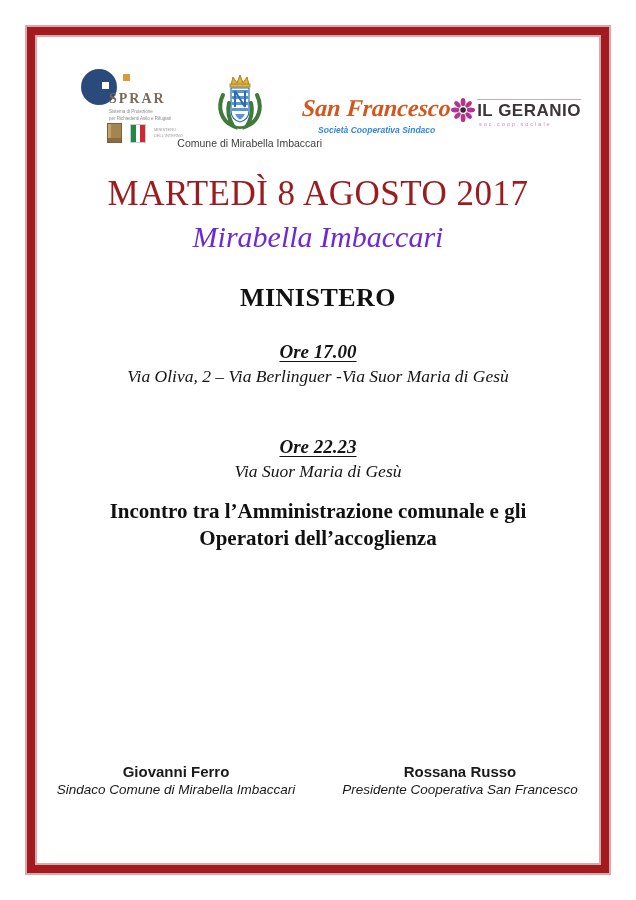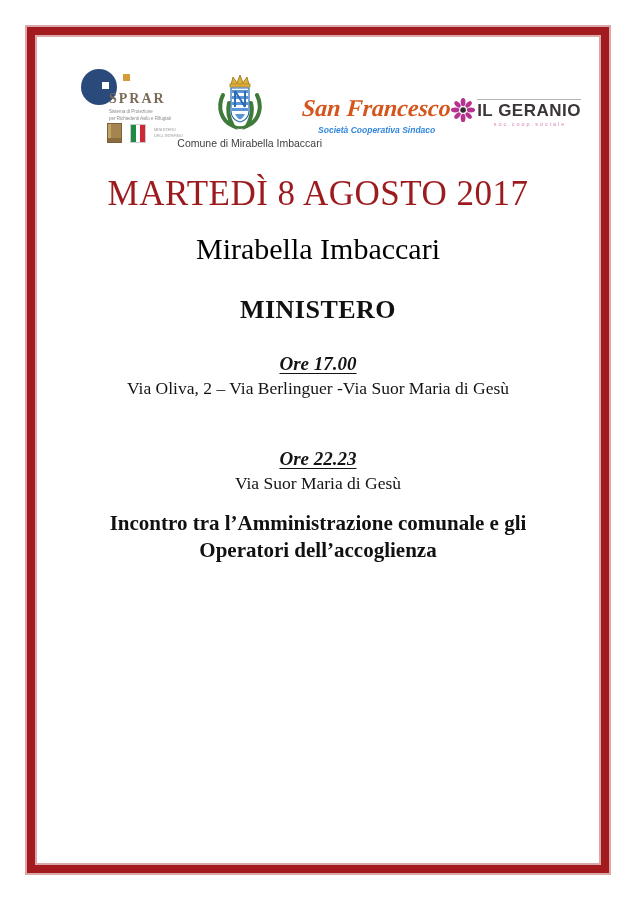--- a/index.html
+++ b/index.html
@@ -59,46 +59,46 @@
   .sf-title {
     font-family:"Liberation Serif",serif; font-style:italic; font-weight:bold;
     font-size:24px; color:#d4561d; white-space:nowrap; transform:skewX(-4deg);
   }
   .sf-sub {
     margin-top:3px; font-family:"Liberation Sans",sans-serif; font-style:italic; font-weight:bold;
     font-size:8.5px; color:#2f86dd; white-space:nowrap;
   }
 
   
-  .geranio { width:130px; height:90px; padding-top:32px; text-align:center; }
+  .geranio { width:130px; height:90px; padding-top:32px; text-align:left; }
   .ger-row { display:flex; align-items:center; }
   .ger-title {
     font-family:"Liberation Sans",sans-serif; font-weight:bold; font-size:17px;
     color:#3b3438; letter-spacing:0.5px; white-space:nowrap; border-top:1px solid #b9b2b6; padding-top:1px;
   }
   .ger-sub {
     margin-left:28px; margin-top:-2px; font-family:"Liberation Sans",sans-serif;
     font-size:5.5px; color:#d387b5; letter-spacing:2px; white-space:nowrap;
   }
 
   
   .title-date {
     margin-top:137px; font-size:35px; color:#9c1b1e; letter-spacing:0.5px; line-height:1.15;
   }
   .title-place {
-    margin-top:18px; font-size:30px; color:#000000;
+    margin-top:6px; font-size:30px; font-style:italic; color:#6d28d9;
   }
   .programma { margin-top:29px; font-size:26px; font-weight:bold; color:#111111; letter-spacing:0.5px; }
 
   .event-time {
     margin-top:28px; font-size:19px; font-weight:bold; font-style:italic;
     text-decoration:underline; text-underline-offset:3px; color:#141414;
   }
   .event-time.second { margin-top:49px; }
-  .event-location { margin-top:3px; font-size:17.5px; color:#141414; }
+  .event-location { margin-top:3px; font-size:17.5px; font-style:italic; color:#141414; }
   .event-desc {
     margin:28px auto 0 auto; max-width:545px; font-size:21px; font-weight:bold;
     color:#111111; line-height:1.25;
   }
   .event-desc.second { margin-top:16px; max-width:510px; }
 
   
   .signatures {
     position:absolute; top:726px; left:8px; right:8px;
     display:flex; justify-content:space-between;
@@ -196,15 +196,25 @@
     <div class="title-place">Mirabella Imbaccari</div>
     <div class="programma">MINISTERO</div>
 
     <div class="event-time">Ore 17.00</div>
     <div class="event-location">Via Oliva, 2 – Via Berlinguer -Via Suor Maria di Gesù</div>
 
     <div class="event-time second">Ore 22.23</div>
     <div class="event-location">Via Suor Maria di Gesù</div>
     <div class="event-desc second">Incontro tra l’Amministrazione comunale e gli Operatori dell’accoglienza</div>
 
+    <div class="signatures">
+      <div class="sig">
+        <div class="sig-name">Giovanni Ferro</div>
+        <div class="sig-role">Sindaco Comune di Mirabella Imbaccari</div>
+      </div>
+      <div class="sig">
+        <div class="sig-name">Rossana Russo</div>
+        <div class="sig-role">Presidente Cooperativa San Francesco</div>
+      </div>
+    </div>
 
   </div>
 </div>
 
 </body></html>

